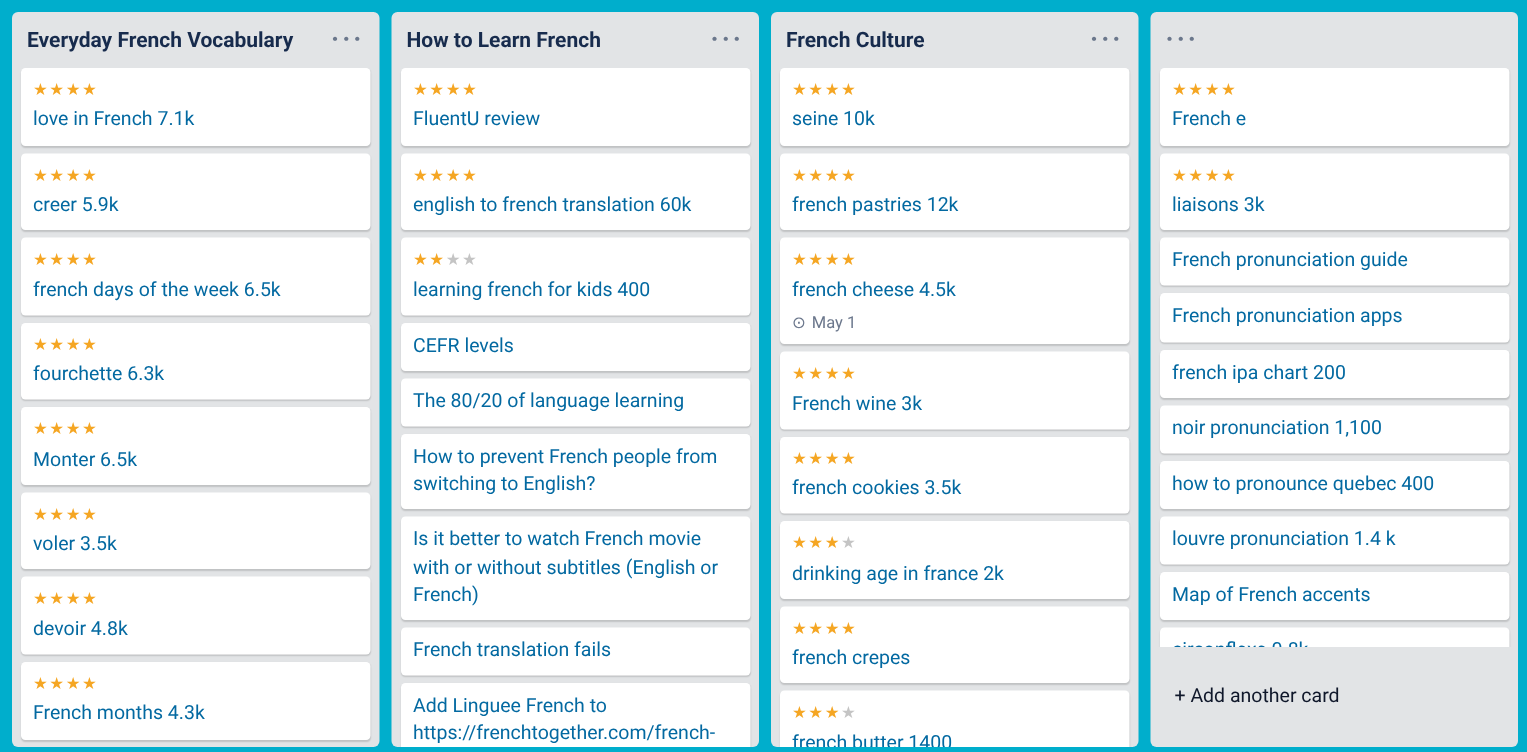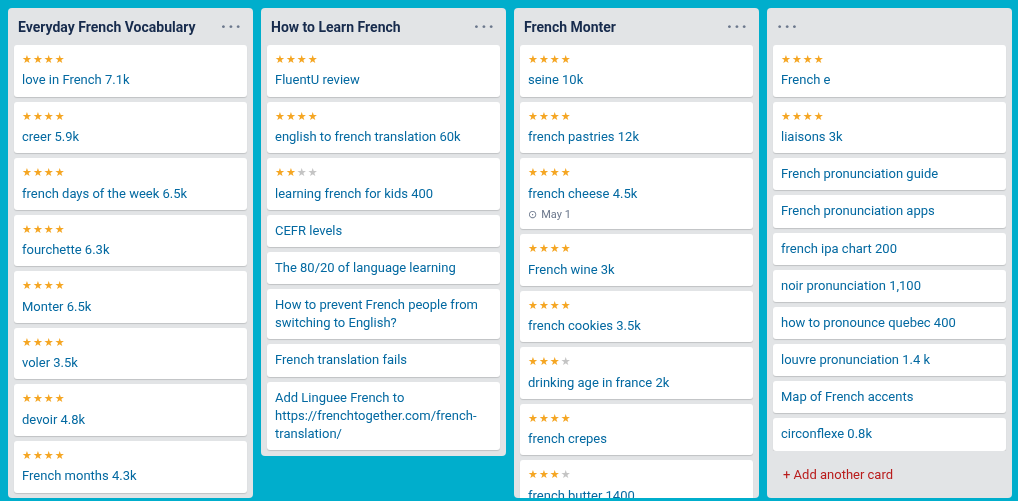--- a/index.html
+++ b/index.html
@@ -85,25 +85,25 @@
       gap: 4px;
       color: #6B778C;
       font-size: 11px;
       margin-top: 4px;
     }
     .clock-icon {
       font-size: 11px;
     }
     .add-card {
       padding: 6px 10px;
-      color: #b91c1c;
+      color: #0f172a;
       cursor: pointer;
       font-size: 13px;
       border-radius: 3px;
-      margin: 10px 6px;
+      margin: 20px 6px;
     }
     .column-cards::-webkit-scrollbar {
       width: 4px;
     }
     .column-cards::-webkit-scrollbar-track {
       background: transparent;
     }
     .column-cards::-webkit-scrollbar-thumb {
       background: #CCC;
       border-radius: 2px;
@@ -230,30 +230,33 @@
         <div class="card">
           <div class="card-text">CEFR levels</div>
         </div>
         <div class="card">
           <div class="card-text">The 80/20 of language learning</div>
         </div>
         <div class="card">
           <div class="card-text">How to prevent French people from switching to English?</div>
         </div>
         <div class="card">
+          <div class="card-text">Is it better to watch French movie with or without subtitles (English or French)</div>
+        </div>
+        <div class="card">
           <div class="card-text">French translation fails</div>
         </div>
         <div class="card">
           <div class="card-text">Add Linguee French to https://frenchtogether.com/french-translation/</div>
         </div>
       </div>
     </div>
     <div class="column">
       <div class="column-header">
-        <span>French Monter</span>
+        <span>French Culture</span>
         <span class="column-header-menu">···</span>
       </div>
       <div class="column-cards">
         <div class="card">
           <div class="stars">
             <span class="star">★</span>
             <span class="star">★</span>
             <span class="star">★</span>
             <span class="star">★</span>
           </div>

